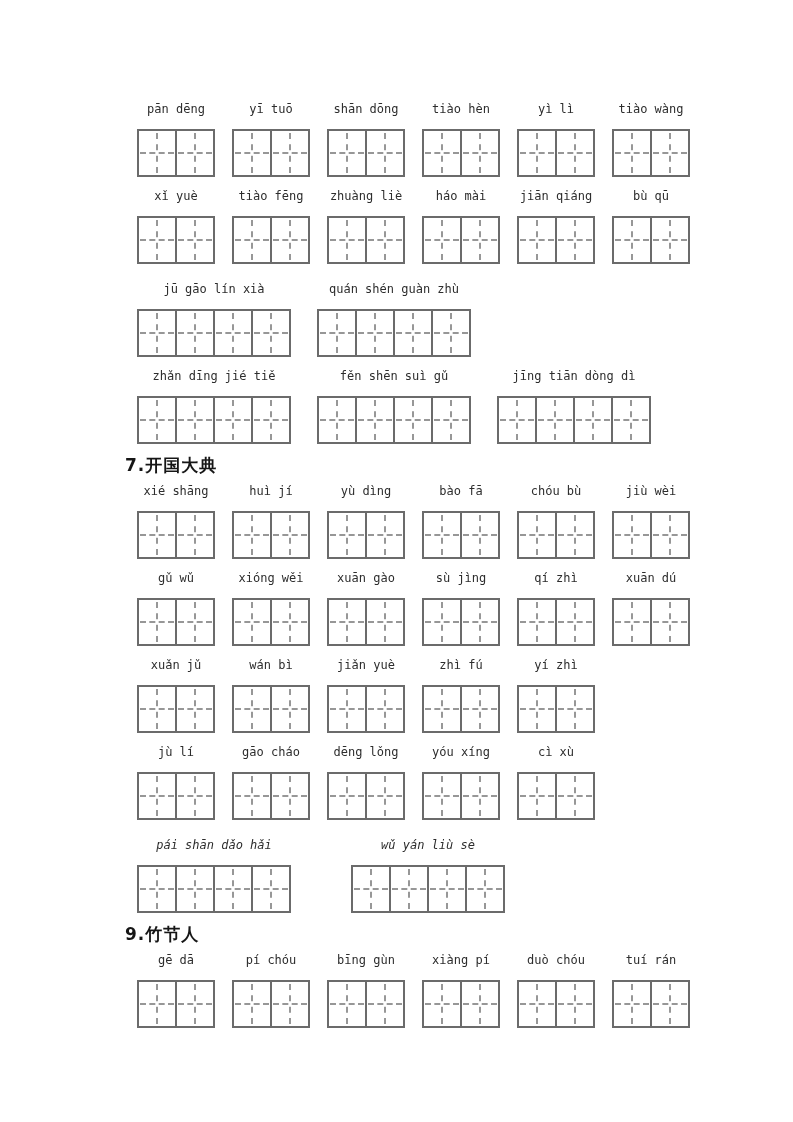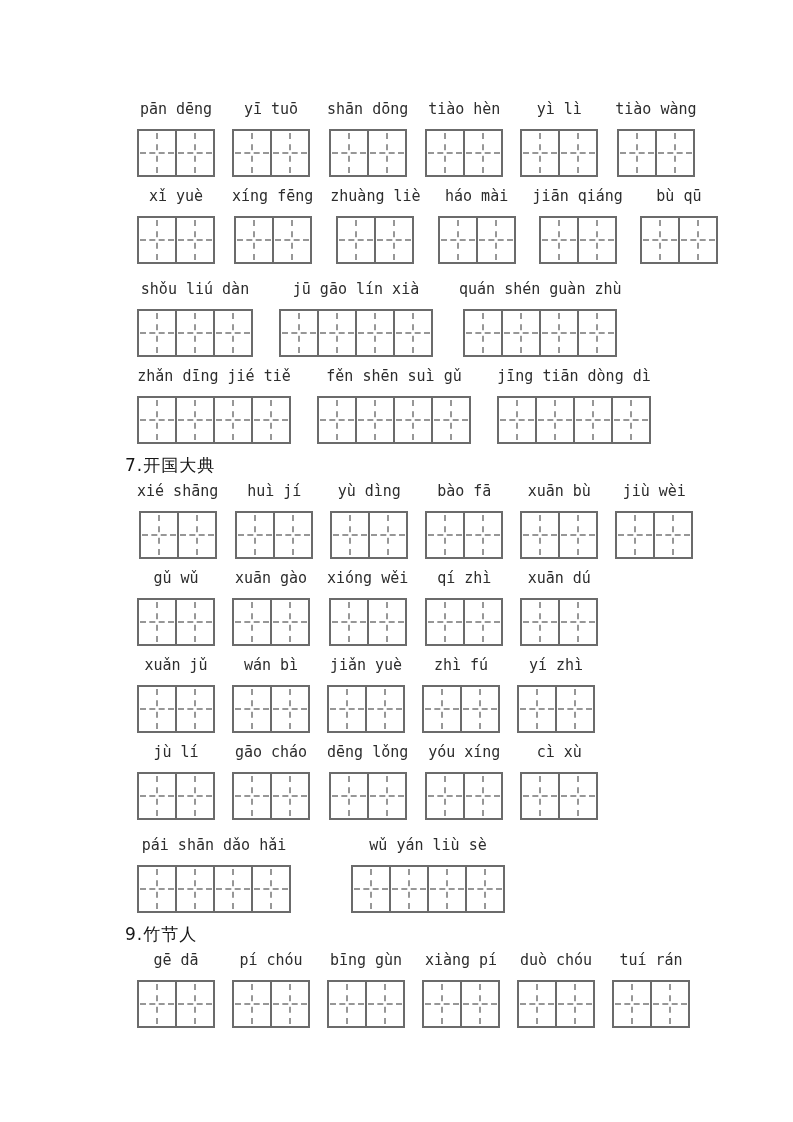--- a/index.html
+++ b/index.html
@@ -9,45 +9,45 @@
     height: 1122px;
     background: #ffffff;
     overflow: hidden;
     box-sizing: border-box;
     padding: 100px 0 0 125px;
     font-family: "DejaVu Sans Mono", monospace;
   }
   .section-header {
     font-family: "DejaVu Sans", "Liberation Sans", sans-serif;
     font-size: 17px;
-    font-weight: normal;
+    font-weight: bold;
     color: #161616;
     letter-spacing: 1px;
     margin: 10px 0 6px 0;
     height: 22px;
     line-height: 22px;
   }
   .word-row {
     display: flex;
     align-items: flex-start;
     padding-left: 12px;
     margin-bottom: 10px;
     gap: 17px;
   }
   .word-row.gap-md { gap: 26px; }
-  .word-row.gap-lg { gap: 60px; }
+  .word-row.gap-lg { gap: 60px; font-style: italic; }
   .word-row.extra-top { margin-top: 16px; }
   .word-item {
     display: flex;
     flex-direction: column;
     align-items: center;
   }
   .pinyin {
     font-family: "DejaVu Sans Mono", monospace;
-    font-size: 15px;
+    font-size: 12px;
     color: #2d2d2d;
     white-space: nowrap;
     height: 18px;
     line-height: 18px;
     margin-bottom: 11px;
     text-align: center;
   }
   .grid {
     display: flex;
     border: 2px solid #6b6b6b;
@@ -133,21 +133,21 @@
       </div>
       <div class="word-row">
         <div class="word-item">
           <div class="pinyin">xǐ yuè</div>
           <div class="grid">
             <div class="cell"></div>
             <div class="cell"></div>
           </div>
         </div>
         <div class="word-item">
-          <div class="pinyin">xíng fēng</div>
+          <div class="pinyin">tiào fēng</div>
           <div class="grid">
             <div class="cell"></div>
             <div class="cell"></div>
           </div>
         </div>
         <div class="word-item">
           <div class="pinyin">zhuàng liè</div>
           <div class="grid">
             <div class="cell"></div>
             <div class="cell"></div>
@@ -170,28 +170,20 @@
         <div class="word-item">
           <div class="pinyin">bù qū</div>
           <div class="grid">
             <div class="cell"></div>
             <div class="cell"></div>
           </div>
         </div>
       </div>
       <div class="word-row gap-md extra-top">
         <div class="word-item">
-          <div class="pinyin">shǒu liú dàn</div>
-          <div class="grid">
-            <div class="cell"></div>
-            <div class="cell"></div>
-            <div class="cell"></div>
-          </div>
-        </div>
-        <div class="word-item">
           <div class="pinyin">jū gāo lín xià</div>
           <div class="grid">
             <div class="cell"></div>
             <div class="cell"></div>
             <div class="cell"></div>
             <div class="cell"></div>
           </div>
         </div>
         <div class="word-item">
           <div class="pinyin">quán shén guàn zhù</div>
@@ -256,21 +248,21 @@
           </div>
         </div>
         <div class="word-item">
           <div class="pinyin">bào fā</div>
           <div class="grid">
             <div class="cell"></div>
             <div class="cell"></div>
           </div>
         </div>
         <div class="word-item">
-          <div class="pinyin">xuān bù</div>
+          <div class="pinyin">chóu bù</div>
           <div class="grid">
             <div class="cell"></div>
             <div class="cell"></div>
           </div>
         </div>
         <div class="word-item">
           <div class="pinyin">jiù wèi</div>
           <div class="grid">
             <div class="cell"></div>
             <div class="cell"></div>
@@ -279,28 +271,35 @@
       </div>
       <div class="word-row">
         <div class="word-item">
           <div class="pinyin">gǔ wǔ</div>
           <div class="grid">
             <div class="cell"></div>
             <div class="cell"></div>
           </div>
         </div>
         <div class="word-item">
+          <div class="pinyin">xióng wěi</div>
+          <div class="grid">
+            <div class="cell"></div>
+            <div class="cell"></div>
+          </div>
+        </div>
+        <div class="word-item">
           <div class="pinyin">xuān gào</div>
           <div class="grid">
             <div class="cell"></div>
             <div class="cell"></div>
           </div>
         </div>
         <div class="word-item">
-          <div class="pinyin">xióng wěi</div>
+          <div class="pinyin">sù jìng</div>
           <div class="grid">
             <div class="cell"></div>
             <div class="cell"></div>
           </div>
         </div>
         <div class="word-item">
           <div class="pinyin">qí zhì</div>
           <div class="grid">
             <div class="cell"></div>
             <div class="cell"></div>

